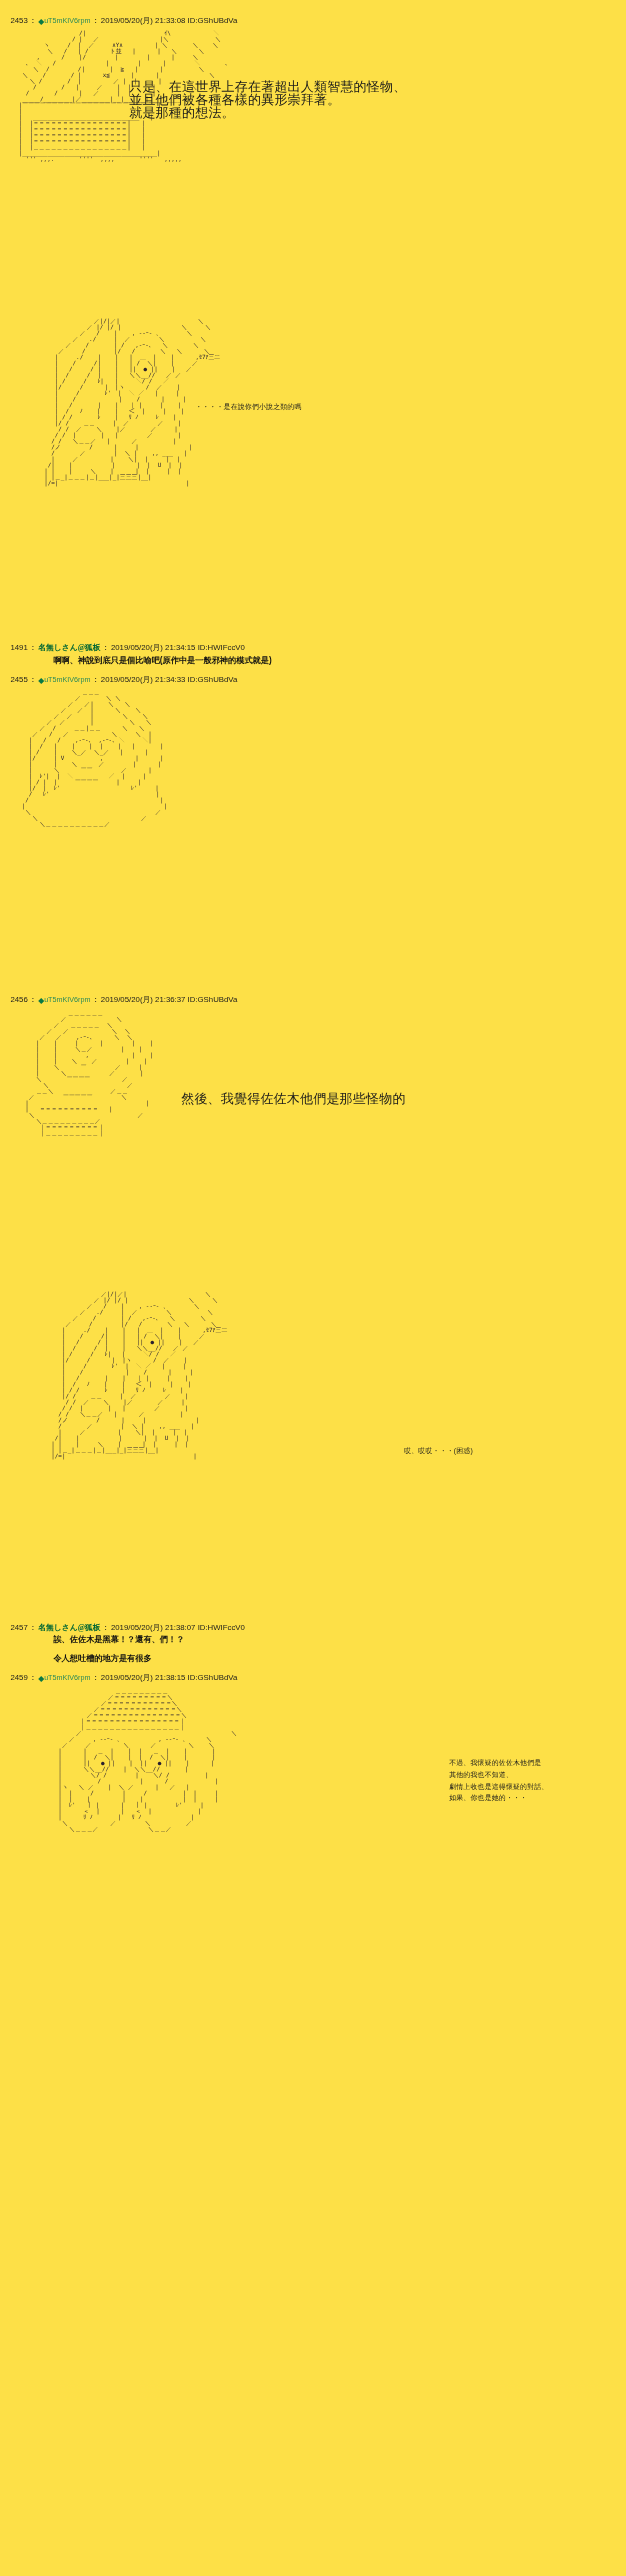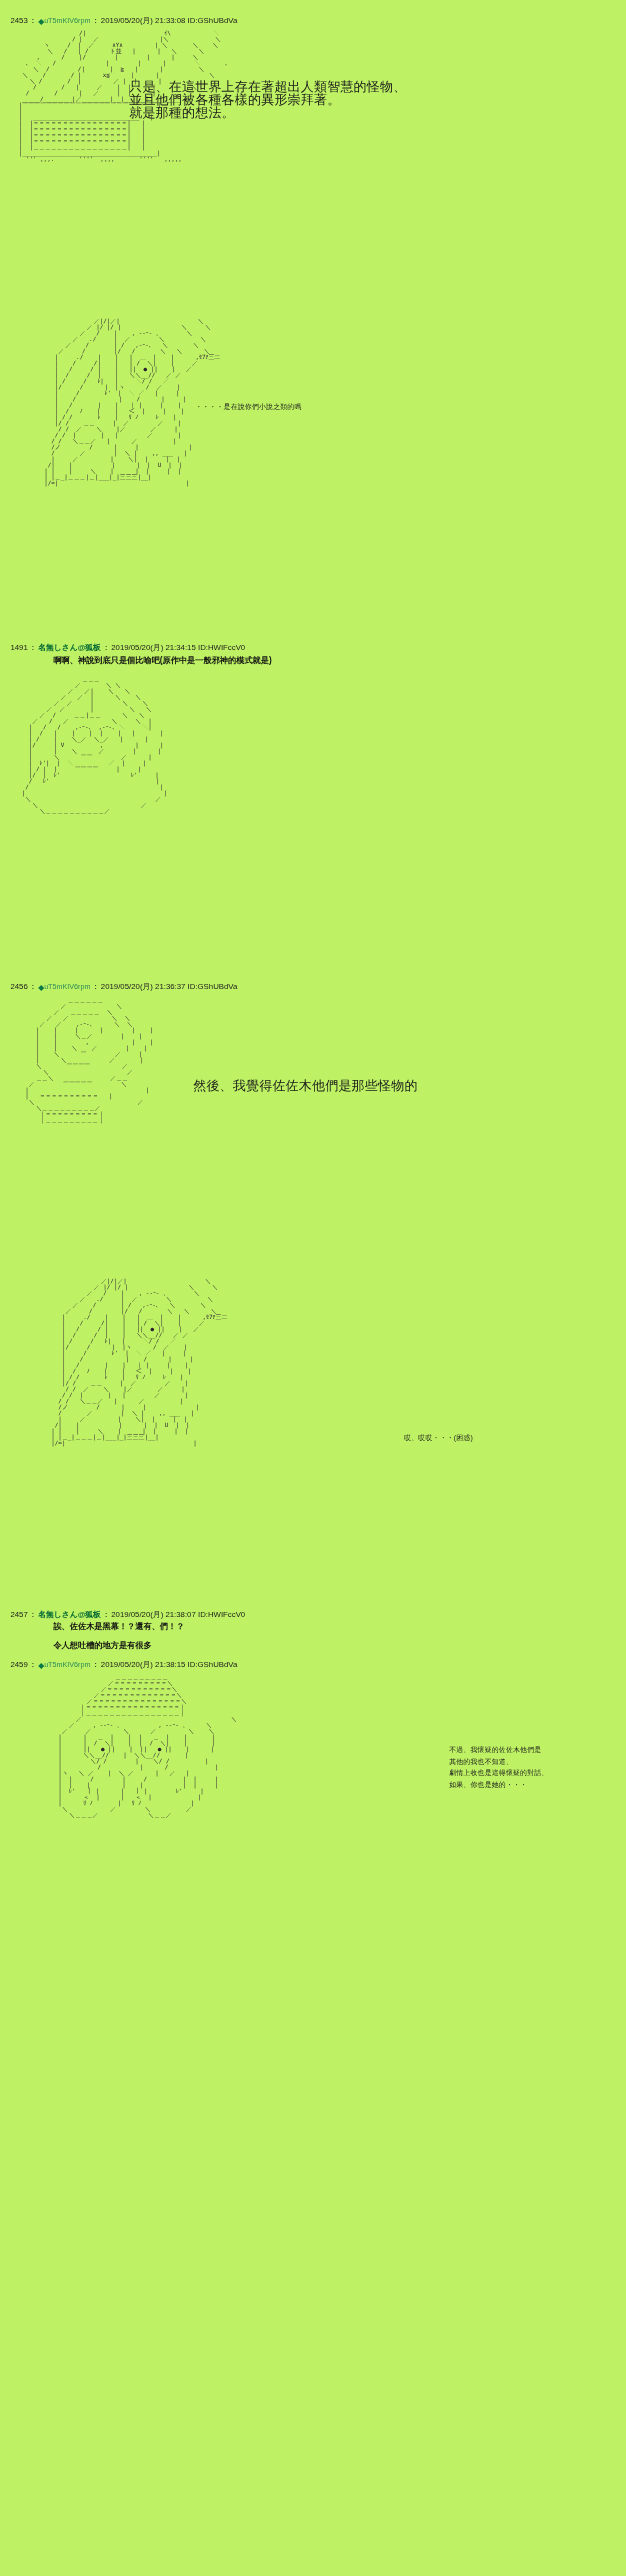--- a/index.html
+++ b/index.html
@@ -11,41 +11,41 @@
     width: 626px;
     min-height: 2576px;
     font-family: "Liberation Sans", "DejaVu Sans", sans-serif;
     color: #222222;
     -webkit-font-smoothing: none;
   }
   .page {
     position: relative;
     width: 626px;
     min-height: 2576px;
-    background: #bef264;
+    background: #fde047;
     padding: 0;
     box-sizing: border-box;
   }
 
   
   .post {
     position: relative;
     padding: 0 0 0 5.2px;
   }
   .post-header {
     font-size: 7.8px;
     line-height: 10.5px;
     color: #1b1b1b;
     white-space: nowrap;
     padding: 1.3px 0 0.7px 5.2px;
     letter-spacing: 0px;
   }
   .post-header .num { color: #1b1b1b; }
   .post-header .sep { color: #1b1b1b; padding: 0 1.3px; }
-  .post-header .name-anon { color: #006633; font-weight: bold; }
+  .post-header .name-anon { color: #006633; font-weight: bold; font-family: Liberation Serif, serif; }
   .post-header .name-trip {
     color: #2e8b57;
     font-weight: normal;
     font-size: 7.2px;
   }
   .post-header .tripdiamond {
     color: #0a7a44;
     font-size: 7.8px;
     vertical-align: -0.7px;
   }
@@ -167,20 +167,23 @@
   <div class="post">
     <div class="post-header">
       <span class="num">1491</span><span class="sep">：</span><span class="name-anon">名無しさん@狐板</span><span class="sep">：</span><span class="date">2019/05/20(月)</span> <span class="date">21:34:15</span> <span class="uid">ID:HWIFccV0</span>
     </div>
     <div class="post-body-text">啊啊、神說到底只是個比喻吧(原作中是一般邪神的模式就是)</div>
   </div>
 
   <div class="spacer-sm"></div>
 
   <div class="post">
+    <div class="post-header">
+      <span class="num">2455</span><span class="sep">：</span><span class="tripdiamond">◆</span><span class="name-trip">uT5mKIV6rpm</span><span class="sep">：</span><span class="date">2019/05/20(月)</span> <span class="date">21:34:33</span> <span class="uid">ID:GShUBdVa</span>
+    </div>
     <div class="aa-wrap" style="height:301px;">
       <div class="aa-body" style="padding-left:13px;">                  ＿＿＿
                 ／       ＼ ＼
               ／   ／|    ＼   ＼
             ／   ／  |      ＼    ＼
           ／  ／     |        ＼    ＼
         ／  ／       |          ＼   ＼
       ／  /     ＿＿|＿＿      ＼   ＼
     ／   /   ／            ＼     ＼  |
    |   /   /    ,-ｰ-､  ,-ｰ-､ ＼     ＼|
@@ -222,21 +225,21 @@
      ＼       ￣￣￣￣         ／
        ＼                      ／
      ＿＿＼                ／＿＿
    ／        ￣￣￣￣￣        ＼
   |                                 |
   |   ＝＝＝＝＝＝＝＝＝＝   |
    ＼                             ／
      ＼＿＿＿＿＿＿＿＿＿／
       ｜＝＝＝＝＝＝＝＝＝｜
       ｜＿＿＿＿＿＿＿＿＿｜</div>
-      <div class="aa-dialogue" style="left:188px; top:85px;">然後、我覺得佐佐木他們是那些怪物的</div>
+      <div class="aa-dialogue" style="left:176px; top:85px;">然後、我覺得佐佐木他們是那些怪物的</div>
     </div>
     <div class="aa-wrap" style="height:327px;">
       <div class="aa-body" style="padding-left:39px;">                ／|/|／|                      ＼
               ／ |/ |/ |                 ＼     ＼
             ／   /    |    , -‐ｰ- 、       ＼
           ／   ./     |  ／        ＼          ＼
         ／    /       | /   ,‐ｰ-､   ＼       ＼
       ／     /        |/   /       ＼   ＼      ＼
      |     ./    |    |   |  ＿  |    |      ,ｾ7ｱ三二
      |    /     /|    |   | /  ＼|    |     ／

